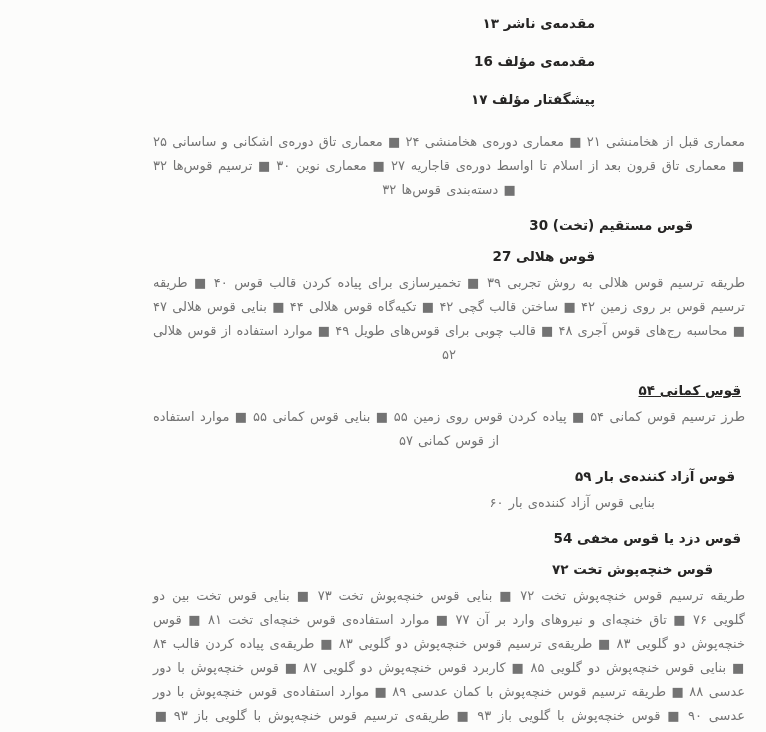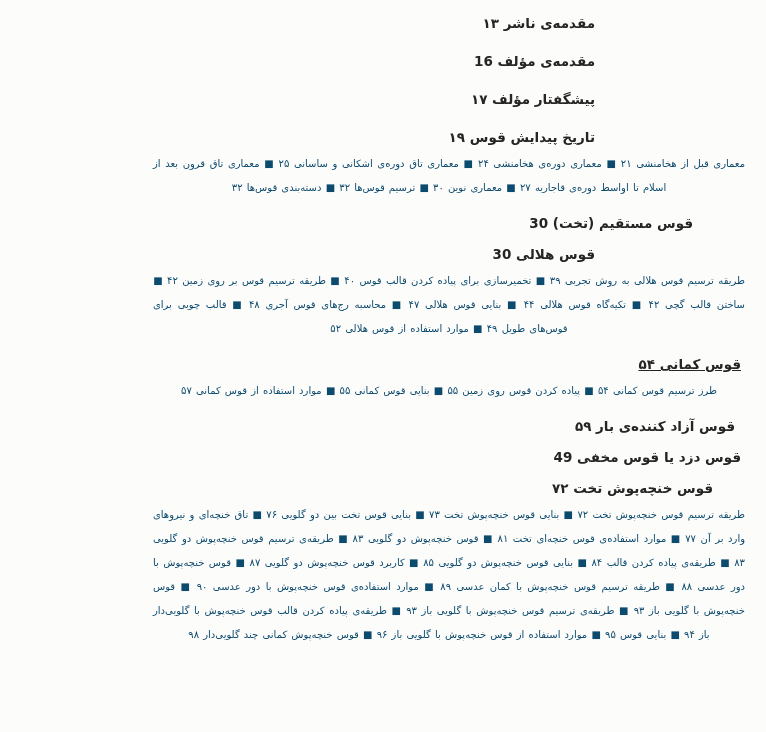--- a/index.html
+++ b/index.html
@@ -27,25 +27,25 @@
     margin: 0 0 7px 0;
     font-size: 13.5px;
     font-weight: bold;
     color: #262524;
     text-align: right;
     line-height: 15px;
     letter-spacing: 0.2px;
   }
   .entry p {
     margin: 0;
-    font-size: 10px;
+    font-size: 13px;
     line-height: 24px;
     text-align: justify;
     text-align-last: center;
-    color: #0c4a6e;
+    color: #737373;
     word-spacing: 1px;
   }
   .entry p:empty { display: none; }
   
   .e0 h2, .e1 h2, .e2 h2, .e3 h2, .e5 h2 { padding-right: 150px; }
   .e4 h2 { padding-right: 52px; }
   .e6 h2 { padding-right: 4px; text-decoration: underline; }
   .e7 h2 { padding-right: 10px; }
   .e8 h2 { padding-right: 4px; }
   .e9 h2 { padding-right: 32px; }
@@ -66,44 +66,44 @@
     <h2>مقدمه‌ی مؤلف 16</h2>
 
   </section>
 
   <section class="entry solo e2">
     <h2>پیشگفتار مؤلف ۱۷</h2>
 
   </section>
 
   <section class="entry e3">
-    <h2>تاریخ پیدایش قوس ۱۹</h2>
     <p>معماری قبل از هخامنشی ۲۱ ■ معماری دوره‌ی هخامنشی ۲۴ ■ معماری تاق دوره‌ی اشکانی و ساسانی ۲۵ ■ معماری تاق قرون بعد از اسلام تا اواسط دوره‌ی قاجاریه ۲۷ ■ معماری نوین ۳۰ ■ ترسیم قوس‌ها ۳۲ ■ دسته‌بندی قوس‌ها ۳۲</p>
   </section>
 
   <section class="entry e4">
     <h2>قوس مستقیم (تخت) 30</h2>
   </section>
 
   <section class="entry e5">
-    <h2>قوس هلالی 30</h2>
+    <h2>قوس هلالی 27</h2>
     <p>طریقه ترسیم قوس هلالی به روش تجربی ۳۹ ■ تخمیرسازی برای پیاده کردن قالب قوس ۴۰ ■ طریقه ترسیم قوس بر روی زمین ۴۲ ■ ساختن قالب گچی ۴۲ ■ تکیه‌گاه قوس هلالی ۴۴ ■ بنایی قوس هلالی ۴۷ ■ محاسبه رج‌های قوس آجری ۴۸ ■ قالب چوبی برای قوس‌های طویل ۴۹ ■ موارد استفاده از قوس هلالی ۵۲</p>
   </section>
 
   <section class="entry e6">
     <h2>قوس کمانی ۵۴</h2>
     <p>طرز ترسیم قوس کمانی ۵۴ ■ پیاده کردن قوس روی زمین ۵۵ ■ بنایی قوس کمانی ۵۵ ■ موارد استفاده از قوس کمانی ۵۷</p>
   </section>
 
   <section class="entry e7">
     <h2>قوس آزاد کننده‌ی بار ۵۹</h2>
+    <p>بنایی قوس آزاد کننده‌ی بار ۶۰</p>
   </section>
 
   <section class="entry e8">
-    <h2>قوس دزد یا قوس مخفی 49</h2>
+    <h2>قوس دزد یا قوس مخفی 54</h2>
   </section>
 
   <section class="entry e9">
     <h2>قوس خنچه‌پوش تخت ۷۲</h2>
     <p>طریقه ترسیم قوس خنچه‌پوش تخت ۷۲ ■ بنایی قوس خنچه‌پوش تخت ۷۳ ■ بنایی قوس تخت بین دو گلویی ۷۶ ■ تاق خنچه‌ای و نیروهای وارد بر آن ۷۷ ■ موارد استفاده‌ی قوس خنچه‌ای تخت ۸۱ ■ قوس خنچه‌پوش دو گلویی ۸۳ ■ طریقه‌ی ترسیم قوس خنچه‌پوش دو گلویی ۸۳ ■ طریقه‌ی پیاده کردن قالب ۸۴ ■ بنایی قوس خنچه‌پوش دو گلویی ۸۵ ■ کاربرد قوس خنچه‌پوش دو گلویی ۸۷ ■ قوس خنچه‌پوش با دور عدسی ۸۸ ■ طریقه ترسیم قوس خنچه‌پوش با کمان عدسی ۸۹ ■ موارد استفاده‌ی قوس خنچه‌پوش با دور عدسی ۹۰ ■ قوس خنچه‌پوش با گلویی باز ۹۳ ■ طریقه‌ی ترسیم قوس خنچه‌پوش با گلویی باز ۹۳ ■ طریقه‌ی پیاده کردن قالب قوس خنچه‌پوش با گلویی‌دار باز ۹۴ ■ بنایی قوس ۹۵ ■ موارد استفاده از قوس خنچه‌پوش با گلویی باز ۹۶ ■ قوس خنچه‌پوش کمانی چند گلویی‌دار ۹۸</p>
   </section>
 
 </div>
 
 </body></html>

